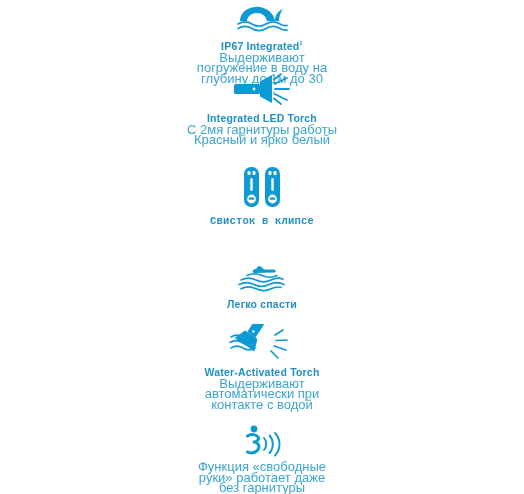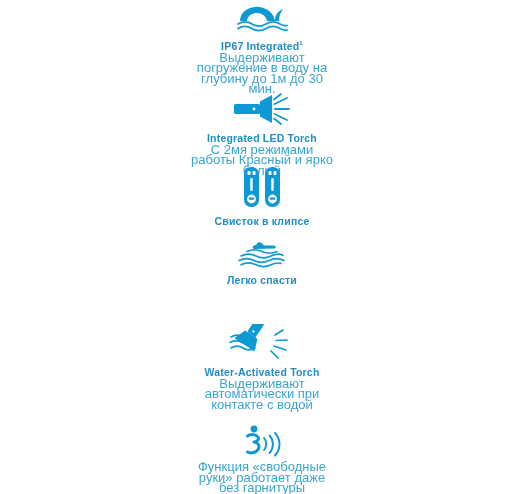--- a/index.html
+++ b/index.html
@@ -48,23 +48,23 @@
     display: block;
     color: #3aa5cf;
     font-size: 13px;
     line-height: 10.5px;
     margin: 0 auto;
     width: 150px;
     font-weight: normal;
   }
   
   #f-waterproof { top: 4px; }
-  #f-led        { top: 92px; }
-  #f-whistle    { top: 165px; }
-  #f-rescue     { top: 240px; }
+  #f-led        { top: 72px; }
+  #f-whistle    { top: 165px; font-family: Liberation Mono, monospace; }
+  #f-rescue     { top: 264px; }
   #f-wtorch     { top: 324px; }
   #f-ivox       { top: 424px; }
 </style>
 </head>
 <body>
 
 <div class="page">
 
   <div class="feature" id="f-waterproof">
     <span class="icon-wrap">
@@ -90,21 +90,21 @@
         <path d="M45 17 L59 17" stroke="#0d9ad4" stroke-width="1.8" stroke-linecap="round"></path>
         <path d="M44.5 12 L57 6" stroke="#0d9ad4" stroke-width="1.8" stroke-linecap="round"></path>
         <path d="M44.5 22 L57 28" stroke="#0d9ad4" stroke-width="1.8" stroke-linecap="round"></path>
         <path d="M44 7.5 L51 2" stroke="#0d9ad4" stroke-width="1.8" stroke-linecap="round"></path>
         <path d="M44 26.5 L51 32" stroke="#0d9ad4" stroke-width="1.8" stroke-linecap="round"></path>
       </svg>
     </span>
     <span class="title">
       <span>Integrated LED Torch</span><span class="sup"></span>
     </span>
-    <span class="desc">С 2мя режимами работы Красный и ярко белый</span>
+    <span class="desc">С 2мя гарнитуры работы Красный и ярко белый</span>
   </div>
 
   <div class="feature" id="f-whistle">
     <span class="icon-wrap">
       <svg width="44" height="44" viewBox="0 0 44 44">
         <rect x="4" y="2" width="15" height="40" rx="7" fill="#0d9ad4"></rect>
         <rect x="25" y="2" width="15" height="40" rx="7" fill="#0d9ad4"></rect>
         <rect x="7.5" y="6" width="3" height="4" rx="1" fill="#ffffff"></rect>
         <rect x="12.5" y="6" width="3" height="4" rx="1" fill="#ffffff"></rect>
         <rect x="28.5" y="6" width="3" height="4" rx="1" fill="#ffffff"></rect>

